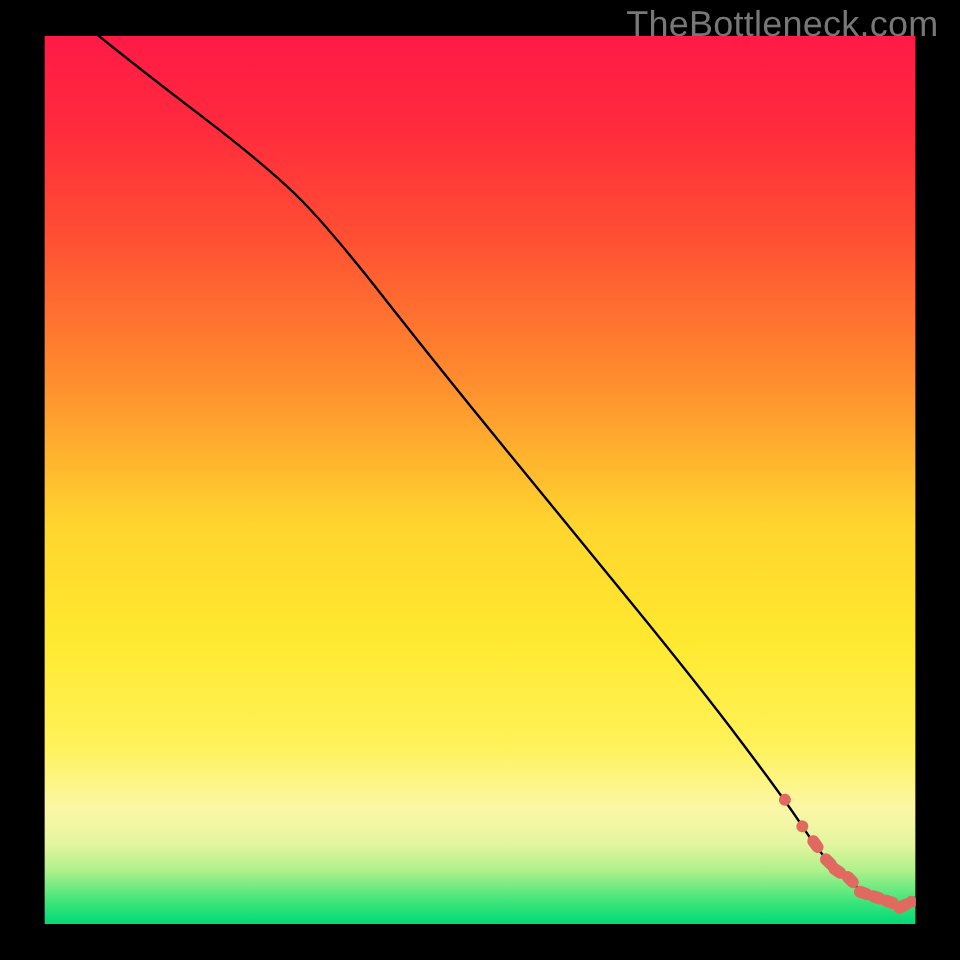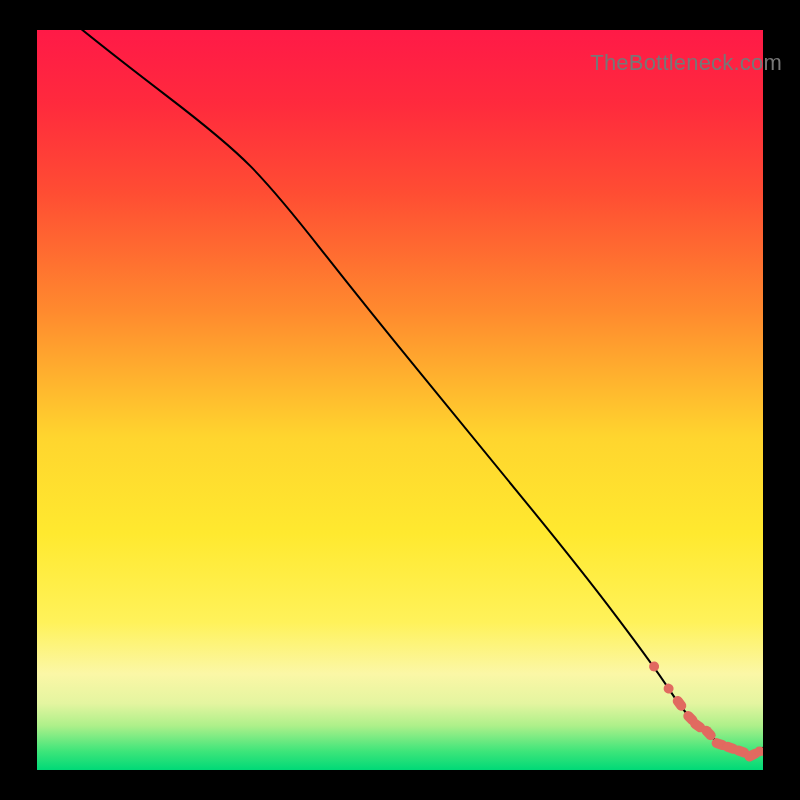--- a/index.html
+++ b/index.html
@@ -15,25 +15,24 @@
     position: relative;
     width: 800px;
     height: 800px;
     background: #000;
   }
   .watermark {
     position: absolute;
     top: 4px;
     right: 18px;
     color: #777;
-    font-size: 22px;
+    font-size: 30px;
     font-weight: 500;
     letter-spacing: 0.2px;
     z-index: 5;
-    margin-top: 46px;
   }
   .plot {
     position: absolute;
     left: 37px;
     top: 30px;
     width: 726px;
     height: 740px;
   }
   .plot svg {
     display: block;

